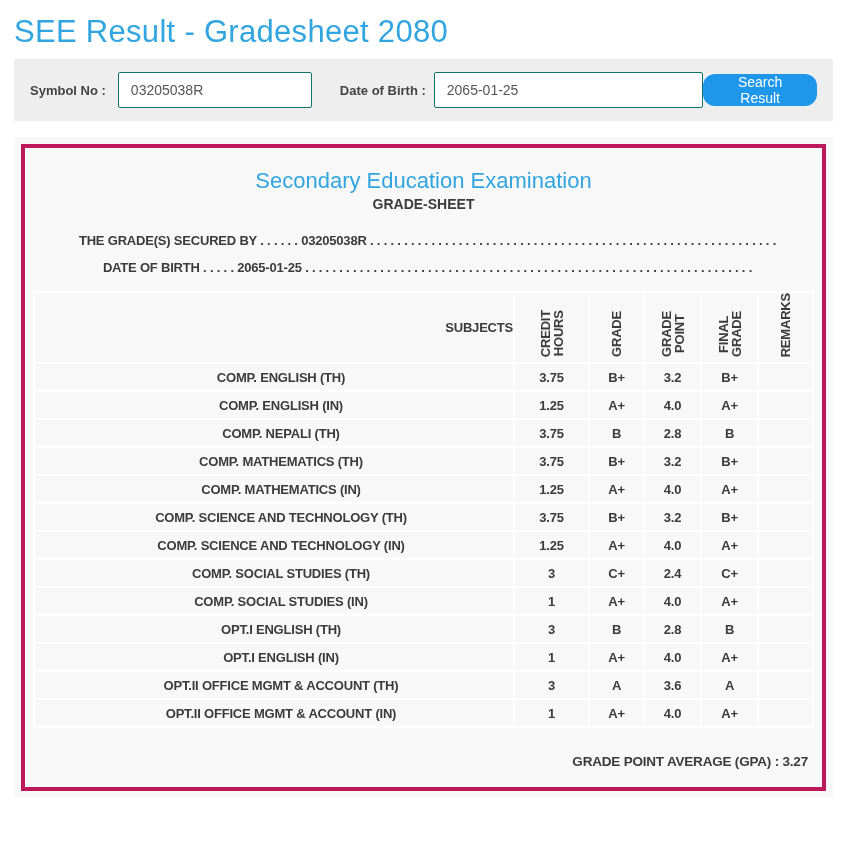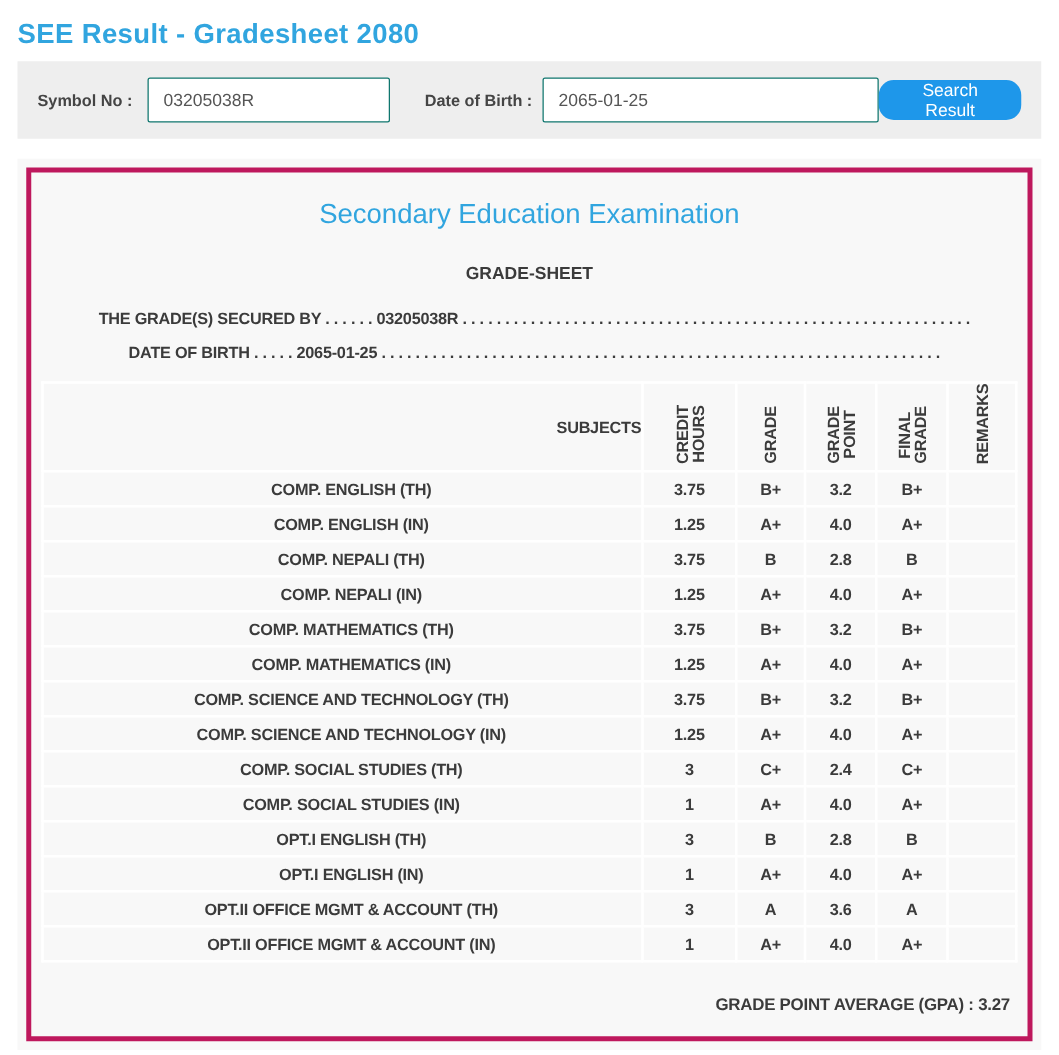--- a/index.html
+++ b/index.html
@@ -1,20 +1,20 @@
 <!DOCTYPE html>
 <html><head>
 <meta charset="utf-8">
 <style>
   * { margin:0; padding:0; box-sizing:border-box; }
   html, body { width:847px; height:844px; overflow:hidden; background:#ffffff;
                font-family:"Liberation Sans", sans-serif; }
   .page { padding:0 14px; }
 
-  .page-title { color:#31a5df; font-size:22px; font-weight:700;
+  .page-title { color:#31a5df; font-size:31px; font-weight:400;
                 padding:14px 0 9px 0; letter-spacing:0.3px; }
 
   
   .search-bar { background:#eeeeee; height:62px; display:flex; align-items:center;
                 padding:0 16px; }
   .field-label { font-size:13px; font-weight:bold; color:#444; white-space:nowrap; }
   .text-input { height:36px; background:#fff; border:1px solid #0f766e; border-radius:2px;
                 padding:0 12px; font-size:14px; color:#555;
                 font-family:"Liberation Sans", sans-serif; }
   .symbol-input { width:194px; margin-left:12px; }
@@ -22,21 +22,21 @@
   .dob-input { width:270px; margin-left:8px; }
   .search-btn { margin-left:auto; background:#1e97ea; color:#ffffff; border:none;
                 border-radius:12px; font-size:14px; height:32px; padding:0 13px;
                 cursor:pointer; font-family:"Liberation Sans", sans-serif; }
 
   
   .card { margin-top:16px; background:#f8f8f8; padding:7px; }
   .card-inner { border:4px solid #be185d; padding:20px 8px 0 8px; }
   .sheet-title { text-align:center; color:#31a5df; font-size:22px; font-weight:400; }
   .sheet-subtitle { text-align:center; color:#3b3b3b; font-size:14px; font-weight:bold;
-                    margin-top:26px; }
+                    margin-top:2px; }
   .statements { margin-top:15px; padding-left:8px; }
   .statement { font-size:13px; font-weight:bold; color:#3b3b3b; line-height:27px;
                white-space:nowrap; overflow:hidden; letter-spacing:-0.2px;text-align:center; }
 
   
   table.grades { width:100%; border-collapse:collapse; table-layout:fixed; margin-top:10px; }
   table.grades th, table.grades td { border:2px solid #ffffff; color:#3b3b3b;
                font-size:13px; font-weight:bold; letter-spacing:-0.2px; }
   col.c-subj   { width:auto; }
   col.c-credit { width:75px; }
@@ -121,28 +121,20 @@
             </tr>
             <tr>
               <td class="subject-cell">COMP. NEPALI (TH)</td>
               <td>3.75</td>
               <td>B</td>
               <td>2.8</td>
               <td>B</td>
               <td></td>
             </tr>
             <tr>
-              <td class="subject-cell">COMP. NEPALI (IN)</td>
-              <td>1.25</td>
-              <td>A+</td>
-              <td>4.0</td>
-              <td>A+</td>
-              <td></td>
-            </tr>
-            <tr>
               <td class="subject-cell">COMP. MATHEMATICS (TH)</td>
               <td>3.75</td>
               <td>B+</td>
               <td>3.2</td>
               <td>B+</td>
               <td></td>
             </tr>
             <tr>
               <td class="subject-cell">COMP. MATHEMATICS (IN)</td>
               <td>1.25</td>

